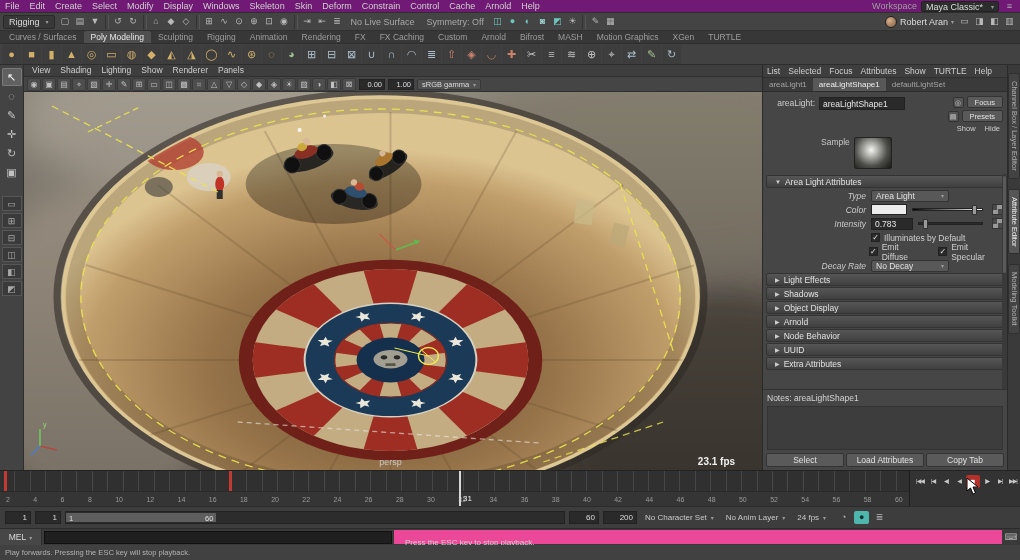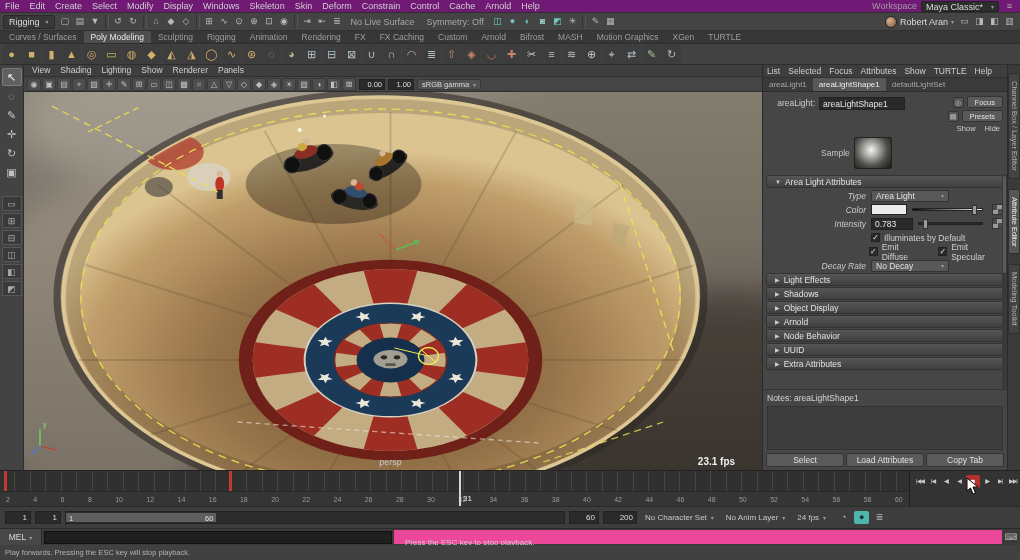--- a/index.html
+++ b/index.html
@@ -61,21 +61,21 @@
   .ae-tab{padding:0 6px;line-height:14px;color:#a5a5a5;font-size:8px;}
   .ae-tab[data-state="active"]{background:#585858;color:#eee;}
   .node-row{display:flex;align-items:flex-start;padding:4px 4px 2px 4px;gap:4px;}
   .nlabel{width:48px;text-align:right;color:#ccc;padding-top:2px;}
   .nr-field{width:86px;height:13px;background:#2a2a2a;border:1px solid #222;color:#e6e6e6;padding:0 3px;line-height:12px;margin-top:1px;}
   .nr-col{margin-left:auto;display:flex;flex-direction:column;gap:2px;align-items:flex-end;}
   .nr-line{display:flex;gap:3px;align-items:center;}
   .mini{width:11px;height:11px;background:#555;border:1px solid #333;font-size:7px;text-align:center;line-height:10px;color:#ccc;border-radius:2px;}
   .ae-btn{height:12px;background:#5a5a5a;border:1px solid #333;border-radius:2px;font-size:7.5px;padding:0 7px;line-height:11px;color:#e0e0e0;}
   .linkbtn{color:#cfcfcf;font-size:7.5px;padding:0 3px;}
-  .sample-row{display:flex;align-items:center;gap:4px;padding:2px 4px 5px 58px;}
+  .sample-row{display:flex;gap:4px;padding:2px 4px 5px 58px;}
   .swatch{width:38px;height:32px;background:radial-gradient(circle at 45% 40%,#f4f4f2 0%,#b9b9b4 22%,#4e4e4a 60%,#161614 100%);border:1px solid #222;border-radius:2px;}
   .sec{height:13px;margin:1px 3px 0;background:linear-gradient(#565656,#404040);border:1px solid #333;display:flex;align-items:center;gap:4px;padding:0 8px;color:#e2e2e2;border-radius:2px;}
   .tri{font-size:6px;color:#ccc;}
   .frow{display:flex;align-items:center;height:13px;margin-top:1px;padding-right:4px;}
   .flabel{width:108px;text-align:right;padding-right:5px;color:#c9c9c9;font-style:italic;}
   .fdrop{background:#585858;border:1px solid #333;border-radius:2px;height:12px;line-height:11px;padding:0 4px;min-width:78px;display:flex;justify-content:space-between;gap:4px;color:#e2e2e2;}
   .ffield{width:42px;height:12px;background:#2a2a2a;border:1px solid #222;line-height:11px;padding:0 3px;color:#e8e8e8;}
   .groove{height:3px;background:#2a2a2a;border:1px solid #222;flex:1;max-width:84px;margin:0 5px;position:relative;}
   .colgroove{background:linear-gradient(90deg,#000,#fff);border:1px solid #222;}
   .handle{position:absolute;top:-4px;width:5px;height:10px;background:#9a9a9a;border:1px solid #333;}

